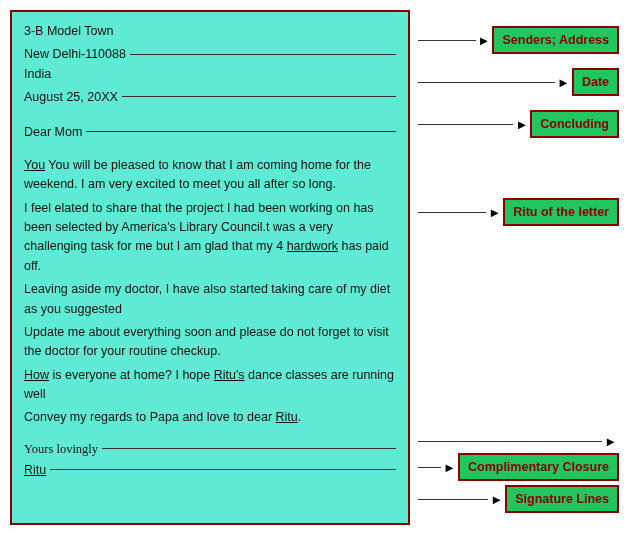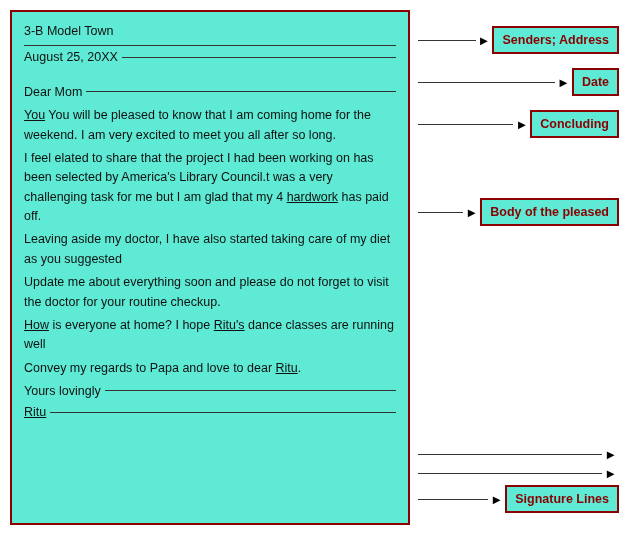--- a/index.html
+++ b/index.html
@@ -67,78 +67,80 @@
     }
 
     .annotation-box {
       border: 2px solid #8B0000;
       padding: 5px 8px;
       font-size: 12.5px;
       font-weight: bold;
       color: #8B0000;
       white-space: nowrap;
       display: inline-block;
-      background: #5eead4;
+      background: #22c55e;
     }
 
     .letter-content {
       position: relative;
       z-index: 1;
     }
   </style>
 </head>
 <body>
 
 <div class="main-container">
 
   <div class="letter-section">
     <div class="letter-content">
       
       <div class="letter-text">
         <p>3-B Model Town</p>
         <div class="line-row">
-          <div class="dash-line"></div>
-        </div>
+          <span>New Delhi-110088</span>
+          <div class="dash-line"></div>
+        </div>
+        <p>India</p>
         <div class="line-row">
           <span>August 25, 20XX</span>
           <div class="dash-line"></div>
         </div>
       </div>
 
       <br>
 
       
       <div class="letter-text">
         <div class="line-row">
           <span>Dear Mom</span>
           <div class="dash-line"></div>
         </div>
       </div>
 
       
-      <div class="letter-text" style="margin-top:4px;">
+      <div class="letter-text" style="margin-top:14px;">
         <p>
           <span class="underline">You</span>
           <span>You will be pleased to know that I am coming home for the weekend. I am very excited to meet you all after so long.</span>
         </p>
         <p>I feel elated to share that the project I had been working on has been selected by America's Library Council.t was a very challenging task for me but I am glad that my 4 <span class="underline">hardwork</span> has paid off.</p>
         <p>Leaving aside my doctor, I have also started taking care of my diet as you suggested</p>
         <p>Update me about everything soon and please do not forget to visit the doctor for your routine checkup.</p>
         <p>
           <span class="underline">How</span> is everyone at home? I hope <span class="underline">Ritu's</span> dance classes are running well
         </p>
       </div>
 
       
       <div class="letter-text" style="">
         <p>Convey my regards to Papa  and love to dear <span class="underline">Ritu</span>.</p>
       </div>
 
       
-      <div class="letter-text" style="margin-top:4px;">
+      <div class="letter-text" style="margin-top:12px;font-family:Liberation Serif, serif;">
         <div class="line-row">
           <span>Yours lovingly</span>
           <div class="dash-line"></div>
         </div>
       </div>
 
       
       <div class="letter-text" style="margin-top:2px;">
         <div class="line-row">
           <span class="underline">Ritu</span>
@@ -165,33 +167,34 @@
 
     <div style="display:flex; align-items:center; margin-top: 14px;">
       <div style="flex:1; border-top:1px solid #333;"></div>
       <span style="font-size:13px; margin: 0 2px;">►</span>
       <div class="annotation-box">Concluding</div>
     </div>
 
     <div style="display:flex; align-items:center; margin-top: 60px;">
       <div style="flex:1; border-top:1px solid #333;"></div>
       <span style="font-size:13px; margin: 0 2px;">►</span>
-      <div class="annotation-box">Body of the pleased</div>
+      <div class="annotation-box">Ritu of the letter</div>
     </div>
 
     <div style="flex:1;"></div>
 
     <div style="display:flex; align-items:center; margin-bottom: 4px;">
       <div style="flex:1; border-top:1px solid #333;"></div>
       <span style="font-size:13px; margin: 0 2px;">►</span>
     </div>
 
     <div style="display:flex; align-items:center; margin-bottom: 4px;">
       <div style="flex:1; border-top:1px solid #333;"></div>
       <span style="font-size:13px; margin: 0 2px;">►</span>
+      <div class="annotation-box">Complimentary Closure</div>
     </div>
 
     <div style="display:flex; align-items:center; margin-bottom: 6px;">
       <div style="flex:1; border-top:1px solid #333;"></div>
       <span style="font-size:13px; margin: 0 2px;">►</span>
       <div class="annotation-box">Signature Lines</div>
     </div>
   </div>
 </div>
 

